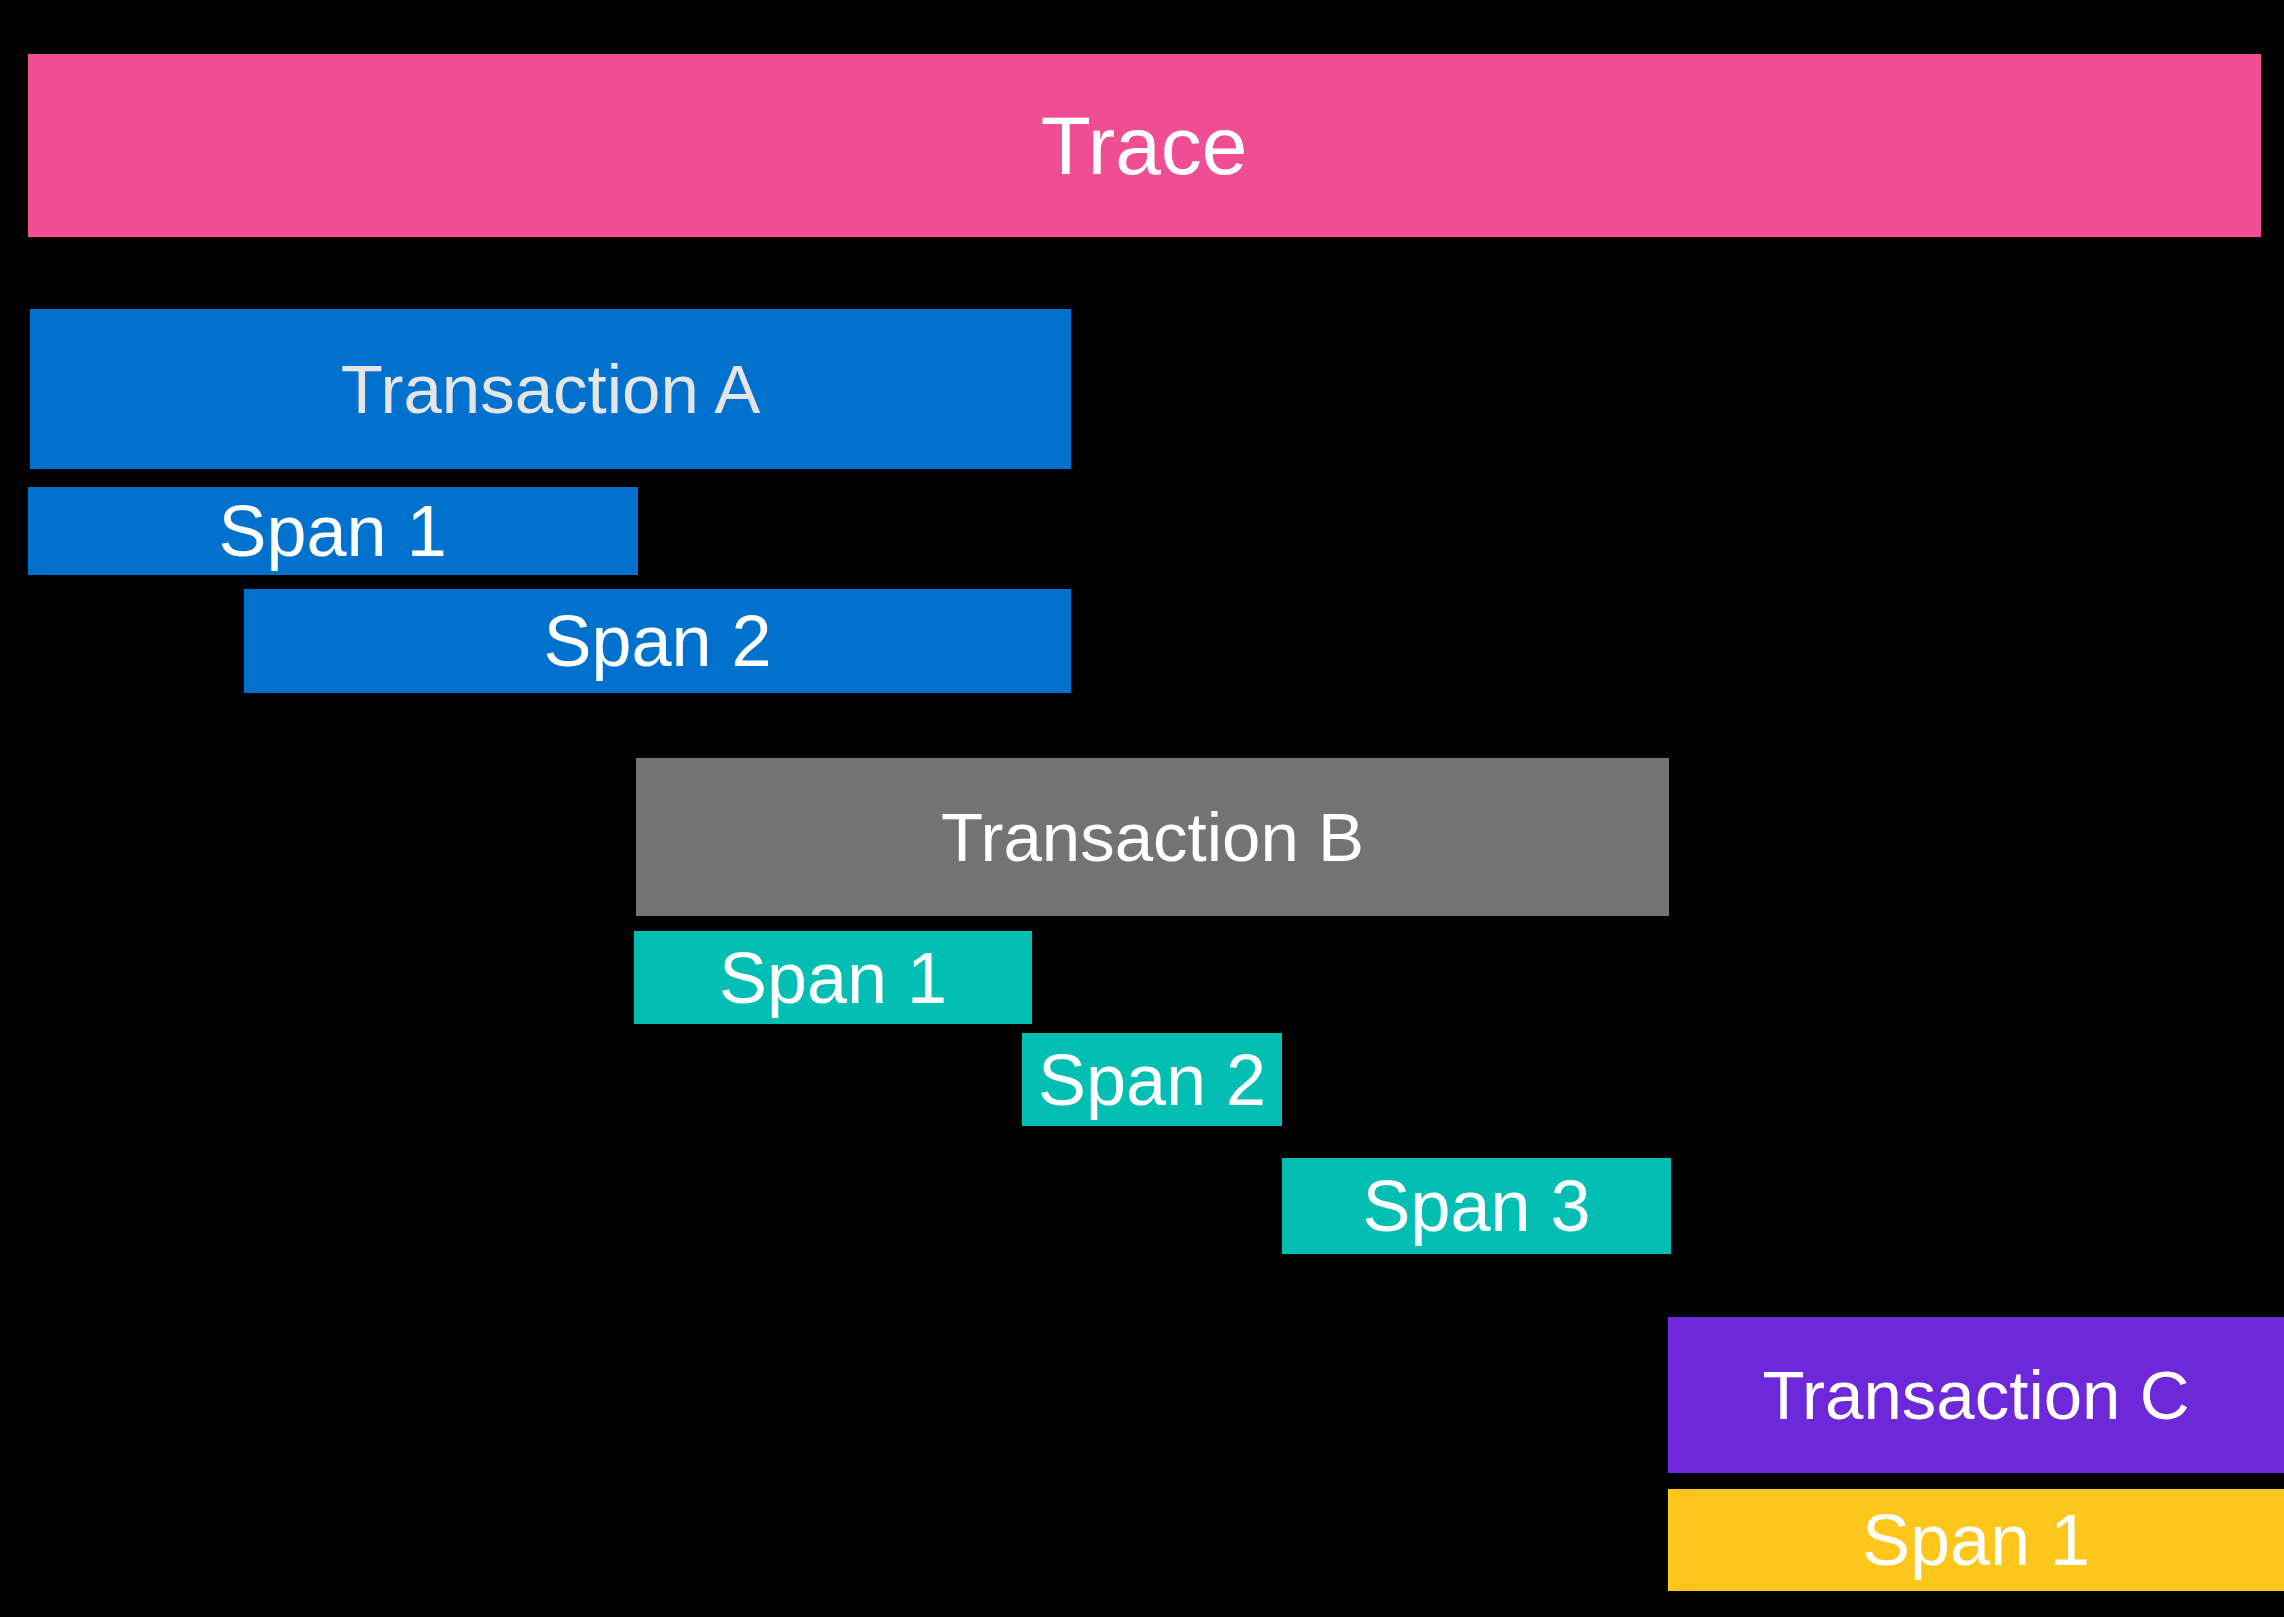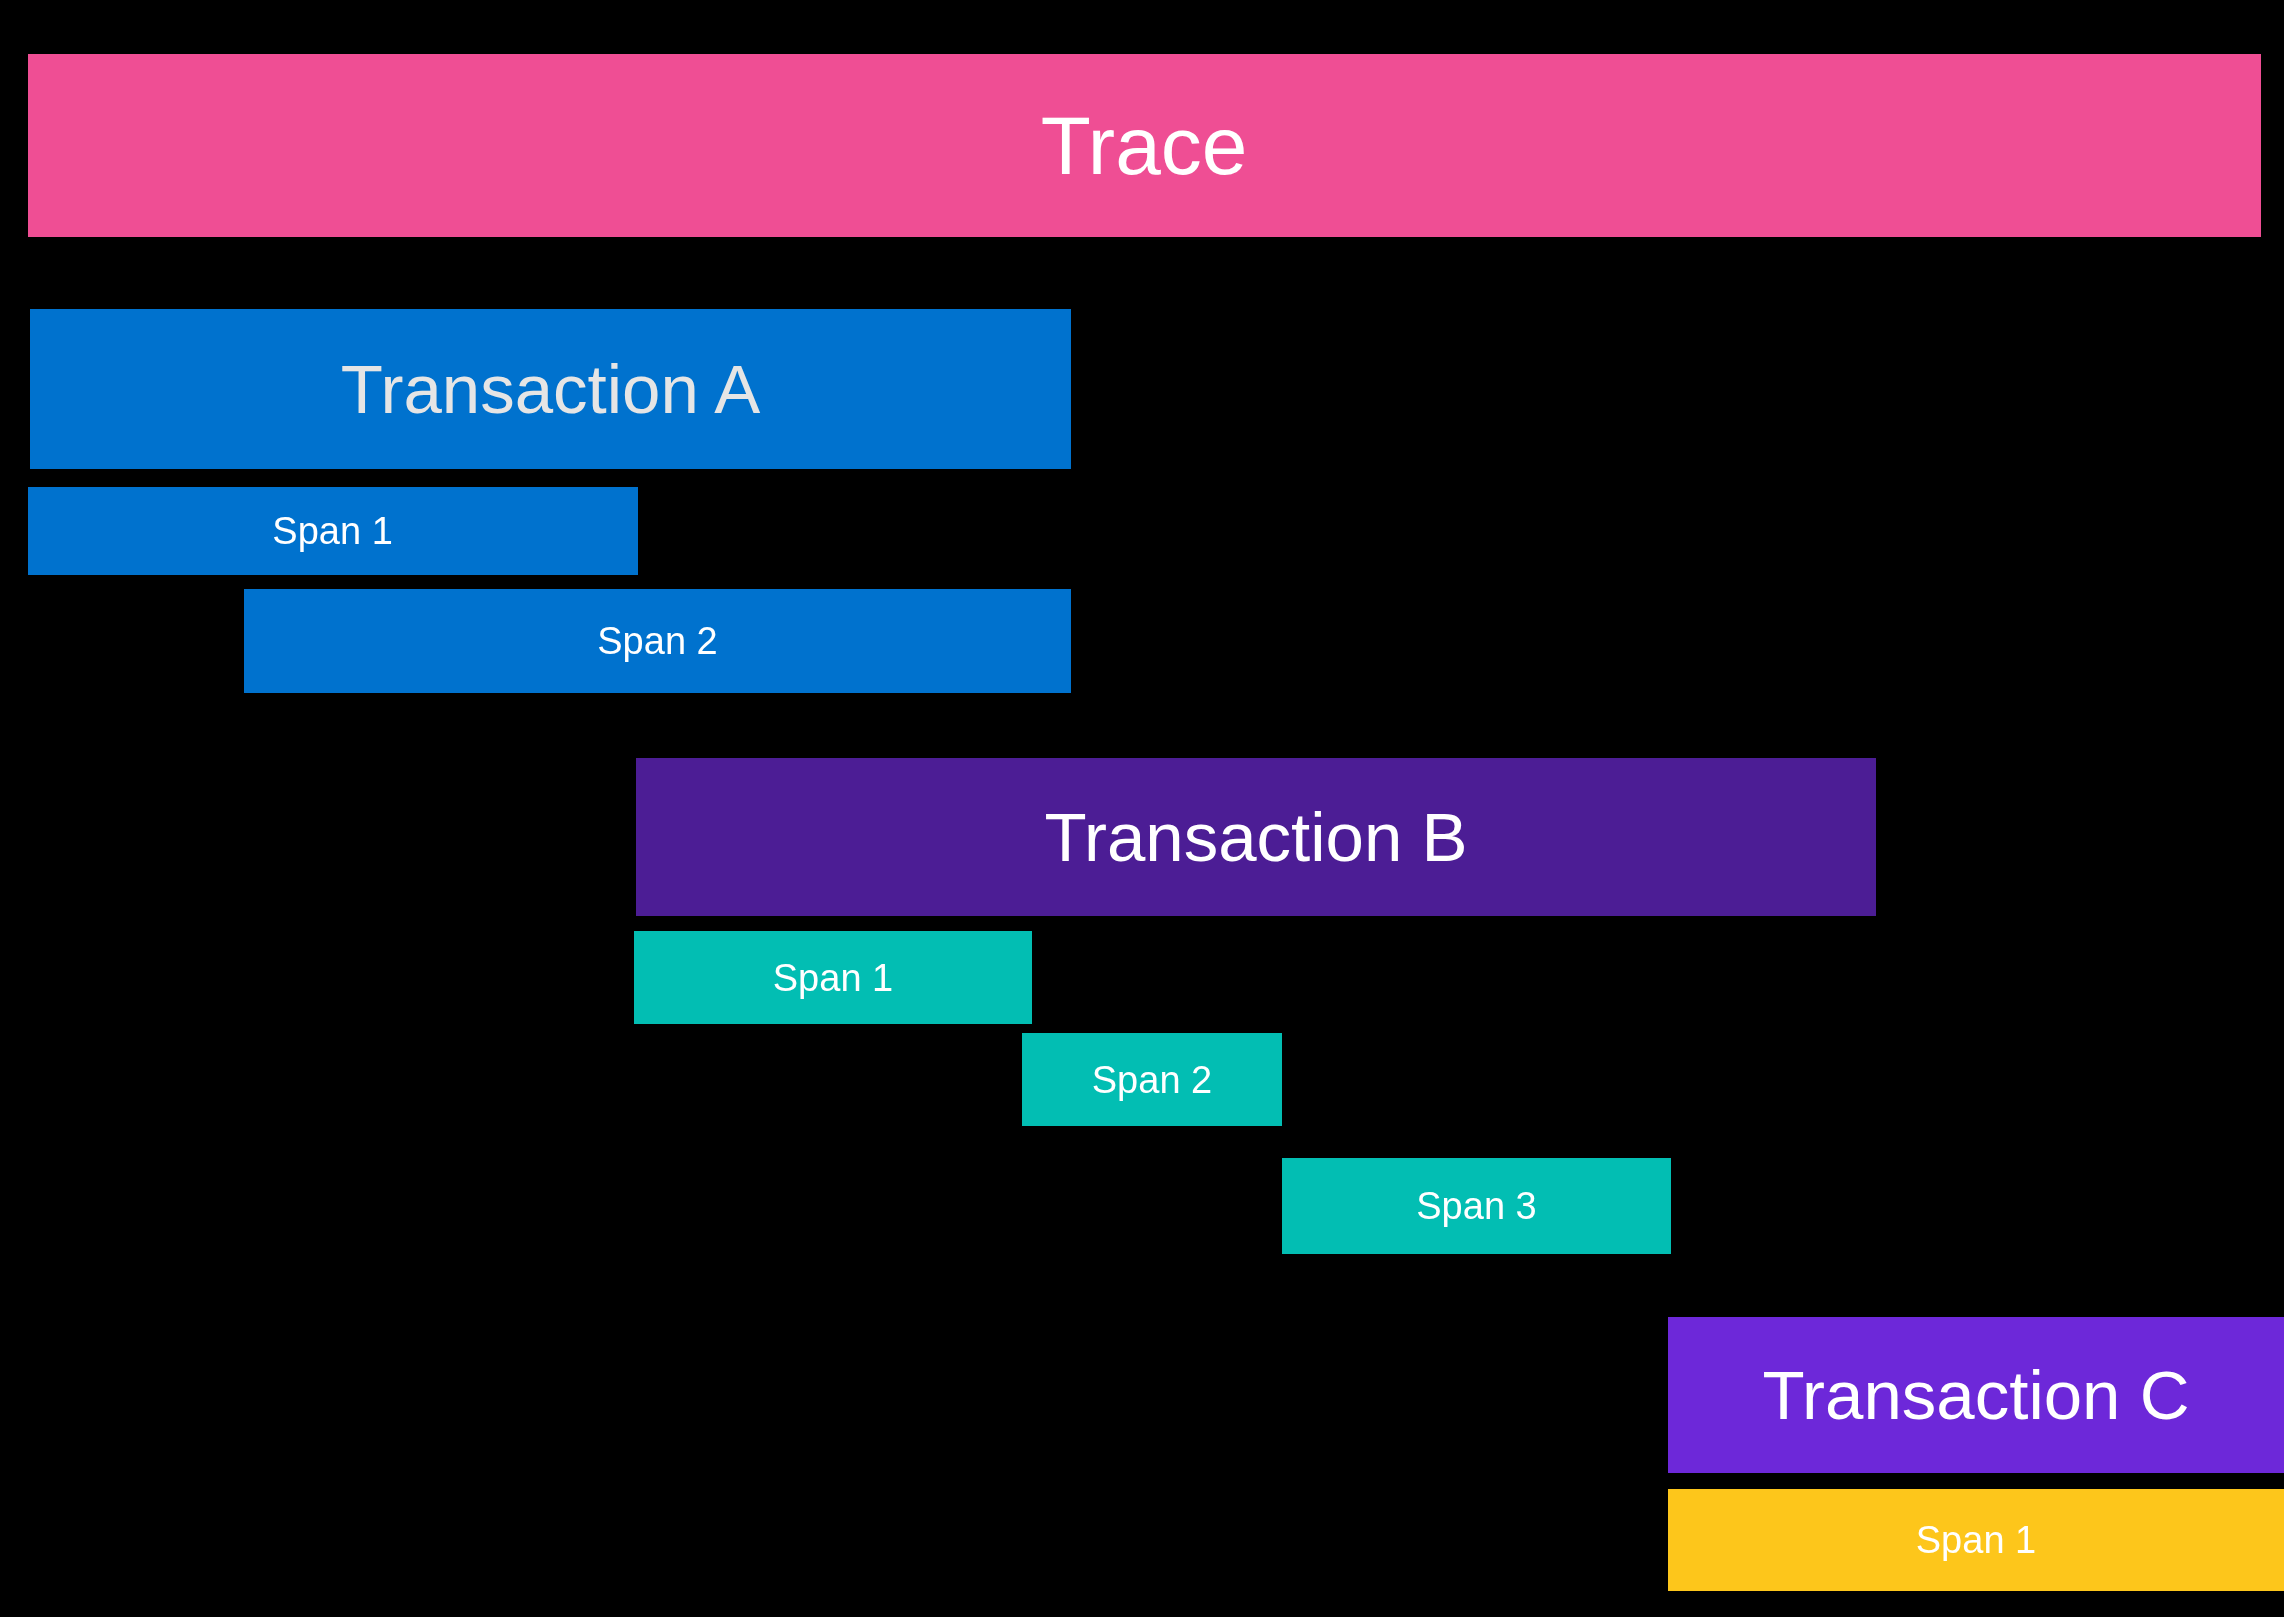--- a/index.html
+++ b/index.html
@@ -30,39 +30,39 @@
     user-select: none;
   }
   .bar-label {
     color: #ffffff;
     font-weight: 400;
     display: block;
   }
   
   .lvl-trace .bar-label        { font-size: 82px; }
   .lvl-transaction .bar-label  { font-size: 69px;  }
-  .lvl-span .bar-label         { font-size: 38px;  }
+  .lvl-span .bar-label         { font-size: 72px;  }
 </style>
 </head>
 <body>
 
 <div id="canvas" style="background: rgb(0, 0, 0);">
     <div class="bar lvl-trace" style="left: 27.6px; top: 54px; width: 2233px; height: 183px; background: rgb(239, 78, 148);">
       <span class="bar-label" style="color: rgb(255, 255, 255);">Trace</span>
     </div>
     <div class="bar lvl-transaction" style="left: 30px; top: 309px; width: 1041px; height: 160px; background: rgb(0, 114, 206);">
       <span class="bar-label" style="color: #e5e5e5;">Transaction A</span>
     </div>
     <div class="bar lvl-span" style="left: 27.6px; top: 487px; width: 610px; height: 88px; background: rgb(0, 114, 206);">
       <span class="bar-label" style="color: rgb(255, 255, 255);">Span 1</span>
     </div>
     <div class="bar lvl-span" style="left: 244px; top: 589px; width: 827px; height: 104px; background: rgb(0, 114, 206);">
       <span class="bar-label" style="color: rgb(255, 255, 255);">Span 2</span>
     </div>
-    <div class="bar lvl-transaction" style="left: 636px; top: 758px; width: 1240px; height: 158px; background: #4c1d95;">
+    <div class="bar lvl-transaction" style="left: 636px; top: 758px; width: 1033px; height: 158px; background: #737373;">
       <span class="bar-label" style="color: rgb(255, 255, 255);">Transaction B</span>
     </div>
     <div class="bar lvl-span" style="left: 634px; top: 931px; width: 398px; height: 93px; background: rgb(2, 190, 179);">
       <span class="bar-label" style="color: rgb(255, 255, 255);">Span 1</span>
     </div>
     <div class="bar lvl-span" style="left: 1022px; top: 1033px; width: 260px; height: 93px; background: rgb(2, 190, 179);">
       <span class="bar-label" style="color: rgb(255, 255, 255);">Span 2</span>
     </div>
     <div class="bar lvl-span" style="left: 1282px; top: 1158px; width: 389px; height: 96px; background: rgb(2, 190, 179);">
       <span class="bar-label" style="color: rgb(255, 255, 255);">Span 3</span>

